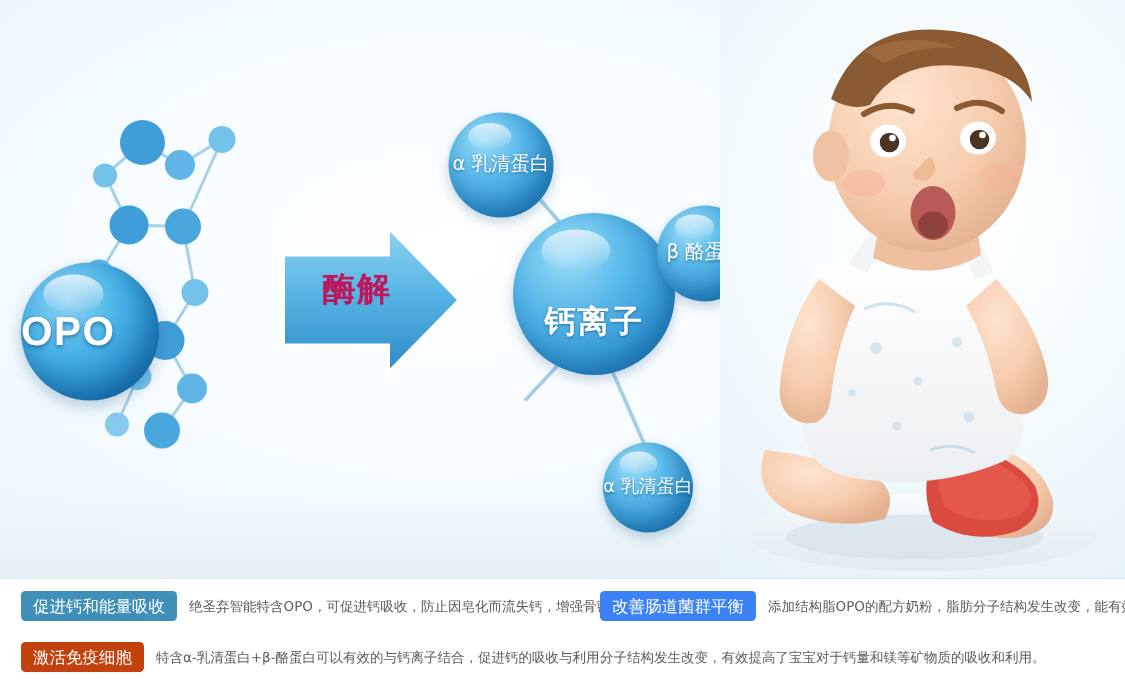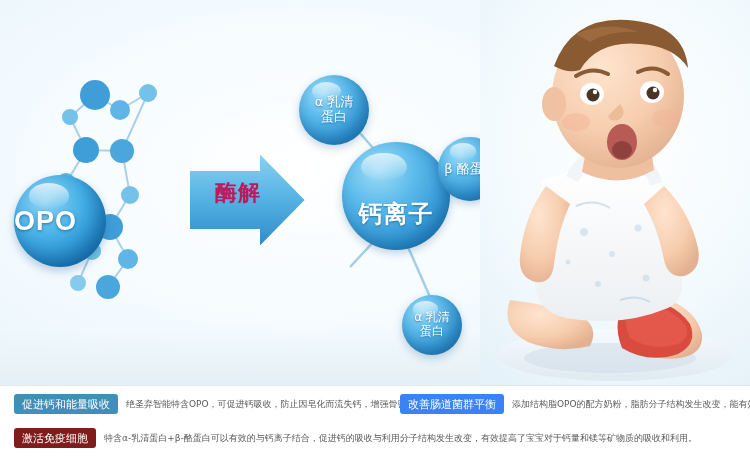--- a/index.html
+++ b/index.html
@@ -112,21 +112,21 @@
     position: absolute;
     left: 290px; top: 55px;
     width: 260px; height: 310px;
   }
   .cluster svg.links { position: absolute; left: 0; top: 0; }
 
   .bub {
     position: absolute;
     border-radius: 50%;
     display: flex;
-    flex-direction: column;
+    flex-direction: row;
     align-items: center;
     justify-content: center;
     color: #ffffff;
     text-align: center;
     font-family: "DejaVu Sans", sans-serif;
     line-height: 1.15;
     background:
       radial-gradient(circle at 34% 26%, #9ddcf7 0%, #5cbbeb 34%, #2a8fd0 74%, #1d6fae 100%);
     box-shadow: 0 3px 8px rgba(20,80,130,0.25), inset -5px -7px 14px rgba(10,60,100,0.3);
     text-shadow: 0 1px 2px rgba(0,55,95,0.5);
@@ -136,21 +136,21 @@
     position: absolute;
     left: 18%; top: 10%;
     width: 42%; height: 26%;
     border-radius: 50%;
     background: linear-gradient(to bottom, rgba(255,255,255,0.7), rgba(255,255,255,0));
     pointer-events: none;
   }
   .bub .l1, .bub .l2 { display: block; }
 
   #b-center { left: 52px; top: 87px; width: 108px; height: 108px; }
-  #b-center .l1 { font-size: 24px; font-weight: bold; letter-spacing: 1px; margin-top: 37px; }
+  #b-center .l1 { font-size: 21px; font-weight: bold; letter-spacing: 1px; margin-top: 37px; }
 
   #b-alpha1 { left: 9px; top: 20px; width: 70px; height: 70px; font-size: 13px; }
   #b-beta  { left: 148px; top: 82px; width: 64px; height: 64px; font-size: 13px; }
   #b-vitd  { left: 9px; top: 205px; width: 76px; height: 76px; font-size: 14px; }
   #b-alpha2{ left: 112px; top: 240px; width: 60px; height: 60px; font-size: 12px; }
 
   
   .baby {
     position: absolute;
     right: 0; top: 0;
@@ -399,21 +399,21 @@
         <div class="desc">绝圣弃智能特含OPO，可促进钙吸收，防止因皂化而流失钙，增强骨密度。</div>
       </div>
       <div class="seg seg-b">
         <div class="tag" style="background:#3b82f6">改善肠道菌群平衡</div>
         <div class="desc">添加结构脂OPO的配方奶粉，脂肪分子结构发生改变，能有效减低钙皂产生。</div>
       </div>
     </div>
 
     <div class="brow" id="row2">
       <div class="seg seg-a">
-        <div class="tag" style="background:#7f1d1d">激活免疫细胞</div>
+        <div class="tag" style="background:#c2410c">激活免疫细胞</div>
         <div class="desc">特含α-乳清蛋白+β-酪蛋白可以有效的与钙离子结合，促进钙的吸收与利用。</div>
       </div>
       <div class="seg seg-b">
         <div class="desc">分子结构发生改变，有效提高了宝宝对于钙量和镁等矿物质的吸收和利用。</div>
       </div>
     </div>
   </div>
 
 </div>
 

